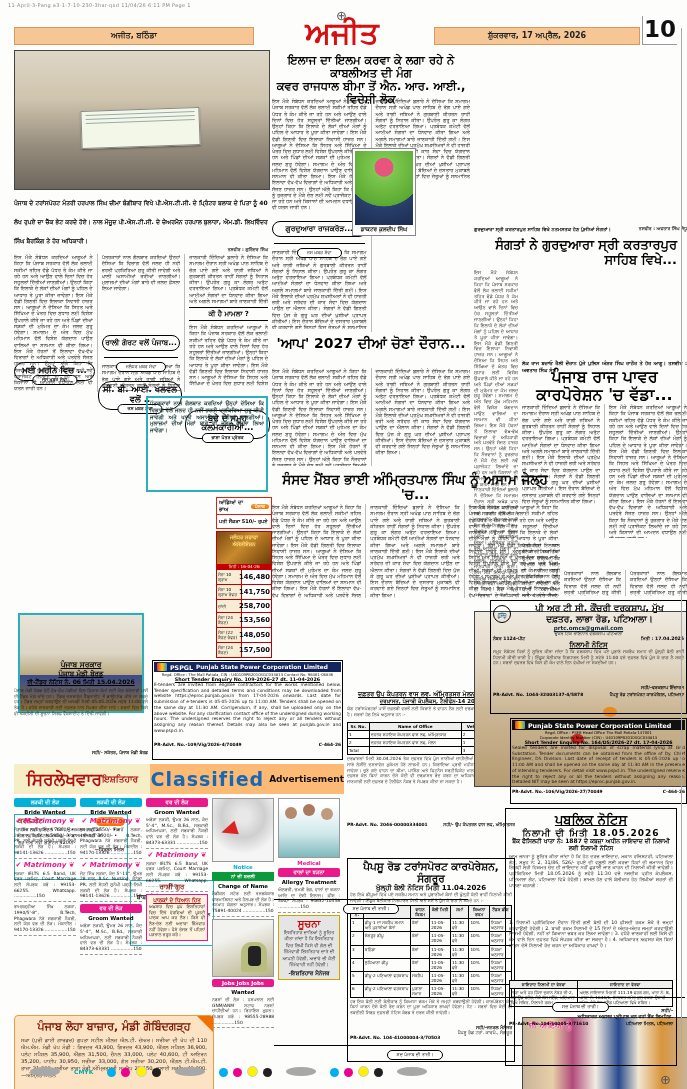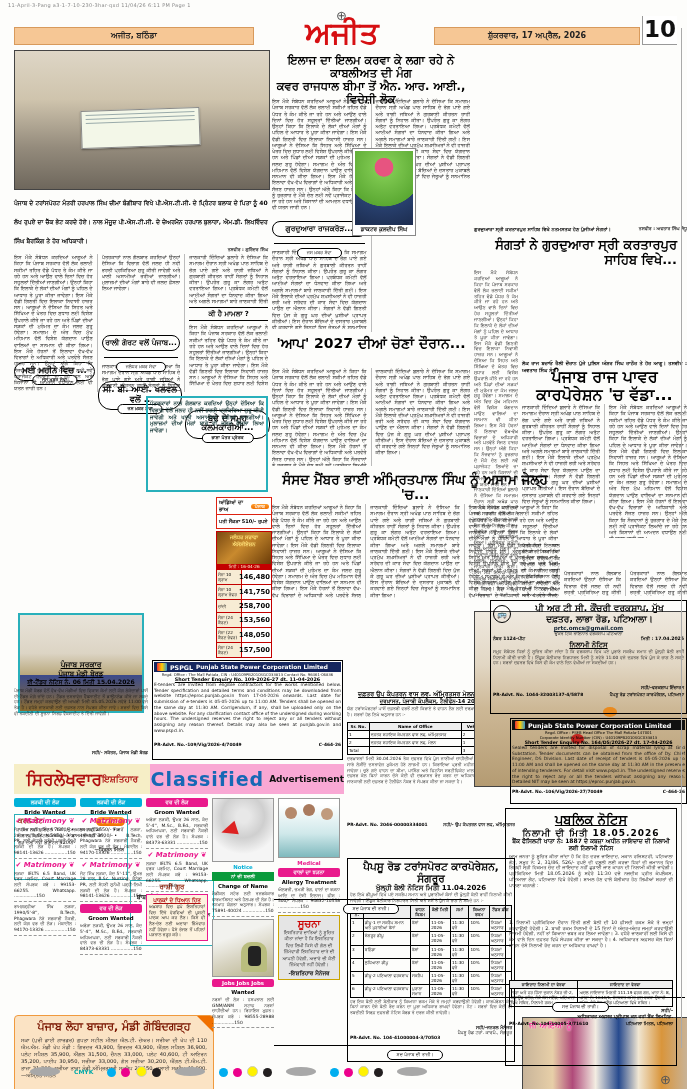--- a/index.html
+++ b/index.html
@@ -49,21 +49,21 @@
   .notice-ct{font-weight:bold;text-decoration:underline;text-align:center;}
   .blackhdr{background:#111;color:#fff;display:flex;align-items:center;gap:3px;padding:1px 3px;font-size:6.3px;font-weight:bold;}
   .tbl{border-collapse:collapse;width:100%;}
   .tbl td{border:0.5px solid #000;font-size:4.2px;padding:1px;vertical-align:top;line-height:1.2;}
   .tbl tr:first-child td{font-weight:bold;background:#eee;text-align:center;}
   .prline{display:flex;justify-content:space-between;font-size:4.4px;font-weight:bold;margin-top:2px;}
   .cl-hdr{display:flex;height:30px;}
   .cl-hdr .pa{background:#f6eec6;flex:1.1;display:flex;align-items:center;justify-content:center;}
   .cl-hdr .pa .big{color:#b01010;font-size:17px;font-weight:bold;}
   .cl-hdr .pa .sm{color:#b01010;font-size:9px;font-weight:bold;}
-  .cl-hdr .en{background:#f9a8d4;flex:1;display:flex;align-items:center;justify-content:center;gap:5px;}
+  .cl-hdr .en{background:#fdba74;flex:1;display:flex;align-items:center;justify-content:center;gap:5px;}
   .cl-hdr .en .c{color:#1668b5;font-size:19px;font-weight:bold;letter-spacing:1px;}
   .cl-hdr .en .a{color:#111;font-size:9px;font-weight:bold;}
   .adcol{width:62px;overflow:hidden;display:flex;flex-direction:column;gap:2px;}
   .tagc{background:#00b0d8;color:#fff;font-size:5.4px;font-weight:bold;text-align:center;border-radius:2px;padding:1px 0;}
   .tagp{background:#e9198c;color:#fff;font-size:5.4px;font-weight:bold;text-align:center;border-radius:2px;padding:1px 0;}
   .tagg{background:#0a9a3c;color:#fff;font-size:5px;font-weight:bold;text-align:center;padding:1px 0;}
   .tagb{color:#000;font-size:5.4px;font-weight:bold;text-align:center;}
   .matri{color:#e9198c;font-weight:bold;font-size:7px;text-align:center;font-style:italic;}
   .adtxt{font-size:4.4px;line-height:1.3;text-align:justify;color:#111;border-bottom:1px dashed #999;padding-bottom:2px;overflow:hidden;}
   .suchna{background:#e5e5e5;border:1px solid #caa400;text-align:center;padding:2px;}

